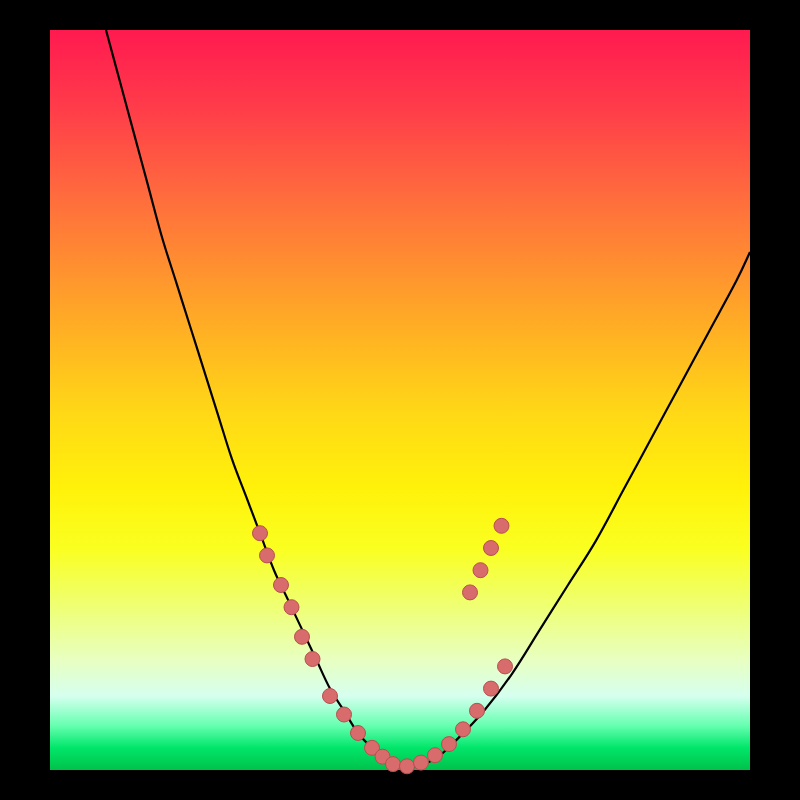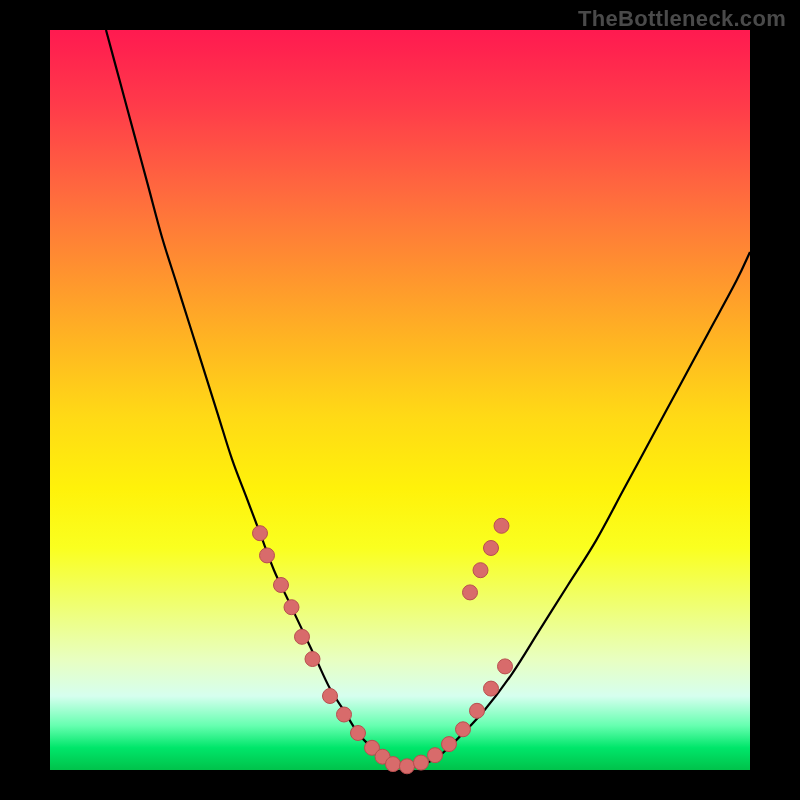--- a/index.html
+++ b/index.html
@@ -56,21 +56,20 @@
     top: 0;
     width: 700px;
     height: 740px;
     overflow: visible;
   }
 </style>
 </head>
 <body>
 
 <div class="stage">
-  <div class="watermark">TheBottleneck.com</div>
   <div class="plot-area">
     <svg class="curve" viewBox="0 0 700 740" preserveAspectRatio="none">
       <path id="curve-path" fill="none" stroke-width="2.2" d="M 56,0 C 58.52,9.323999999999991 64.96,33.15199999999995 70,51.799999999999955 C 75.04,70.44799999999995 78.96,84.95200000000003 84,103.60000000000002 C 89.04,122.24800000000002 92.96000000000001,136.75199999999998 98.00000000000001,155.39999999999998 C 103.04000000000002,174.04799999999997 106.96000000000001,189.88400000000004 112,207.20000000000005 C 117.03999999999999,224.51600000000005 120.96,235.61599999999999 126,251.59999999999997 C 131.04,267.58399999999995 134.96,280.016 140,296 C 145.04,311.984 148.96,324.416 154,340.4 C 159.04,356.38399999999996 162.96,368.81600000000003 168,384.8 C 173.04,400.784 176.96,414.548 182,429.2 C 187.04,443.852 190.96000000000004,452.88 196.00000000000003,466.2 C 201.04000000000002,479.52 204.96,489.88 210,503.2 C 215.04,516.52 218.96,528.2120000000001 224,540.2 C 229.04,552.188 232.96000000000004,559.144 238.00000000000003,569.8 C 243.04000000000002,580.4559999999999 246.96,588.7439999999999 252,599.4 C 257.04,610.056 260.96,618.3439999999999 266,629 C 271.04,639.6560000000001 274.96,649.2760000000001 280,658.6 C 285.04,667.924 288.96,672.808 294,680.8 C 299.04,688.7919999999999 302.96,696.34 308,703 C 313.04,709.66 316.96,713.1379999999999 322,717.8 C 327.04,722.462 330.96,725.5699999999999 336,728.9 C 341.04,732.23 344.96,734.968 350,736.3 C 355.04,737.632 357.7,737.632 364,736.3 C 370.3,734.968 377.44000000000005,733.562 385.00000000000006,728.9 C 392.56000000000006,724.2379999999999 397.18,719.058 406,710.4 C 414.82,701.742 423.92,692.788 434,680.8 C 444.08,668.8119999999999 451.92,658.452 462,643.8 C 472.08,629.1479999999999 479.91999999999996,615.384 489.99999999999994,599.4 C 500.0799999999999,583.4159999999999 507.92,570.984 518,555 C 528.08,539.016 535.92,527.916 546,510.6 C 556.08,493.28400000000005 563.92,477.44800000000004 574,458.8 C 584.08,440.152 591.92,425.648 602,407 C 612.08,388.352 619.92,373.84799999999996 630,355.2 C 640.08,336.552 647.92,322.04800000000006 658,303.40000000000003 C 668.08,284.752 678.44,266.25199999999995 686,251.59999999999997 C 693.56,236.94799999999995 697.48,227.328 700,222" stroke="#000000"></path>
       <g id="dots-group">
           <circle cx="210" cy="503.2" r="7.5" fill="#d86b6b" stroke="#b84f4f" stroke-width="1"></circle>
           <circle cx="217" cy="525.4" r="7.5" fill="#d86b6b" stroke="#b84f4f" stroke-width="1"></circle>
           <circle cx="231" cy="555" r="7.5" fill="#d86b6b" stroke="#b84f4f" stroke-width="1"></circle>
           <circle cx="241.49999999999997" cy="577.2" r="7.5" fill="#d86b6b" stroke="#b84f4f" stroke-width="1"></circle>
           <circle cx="252" cy="606.8" r="7.5" fill="#d86b6b" stroke="#b84f4f" stroke-width="1"></circle>
           <circle cx="262.5" cy="629" r="7.5" fill="#d86b6b" stroke="#b84f4f" stroke-width="1"></circle>

